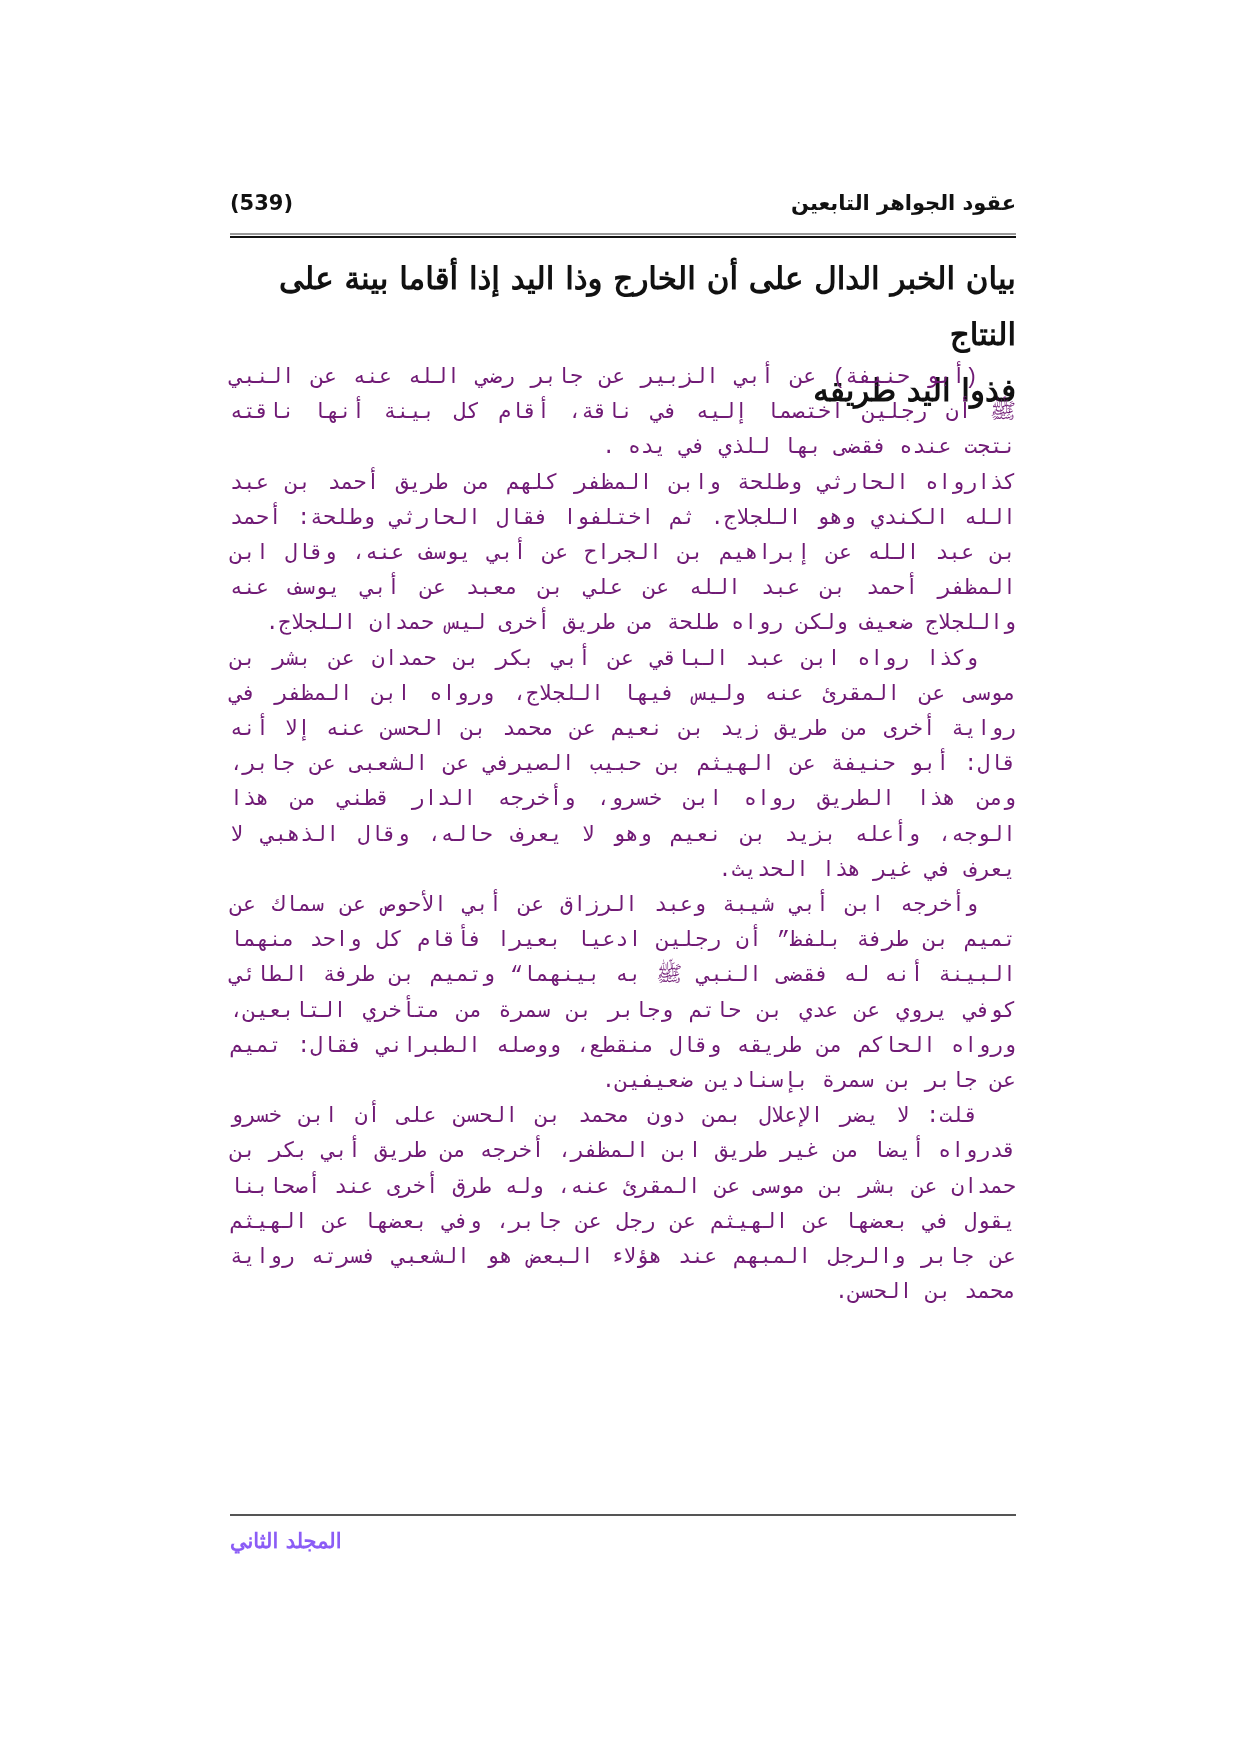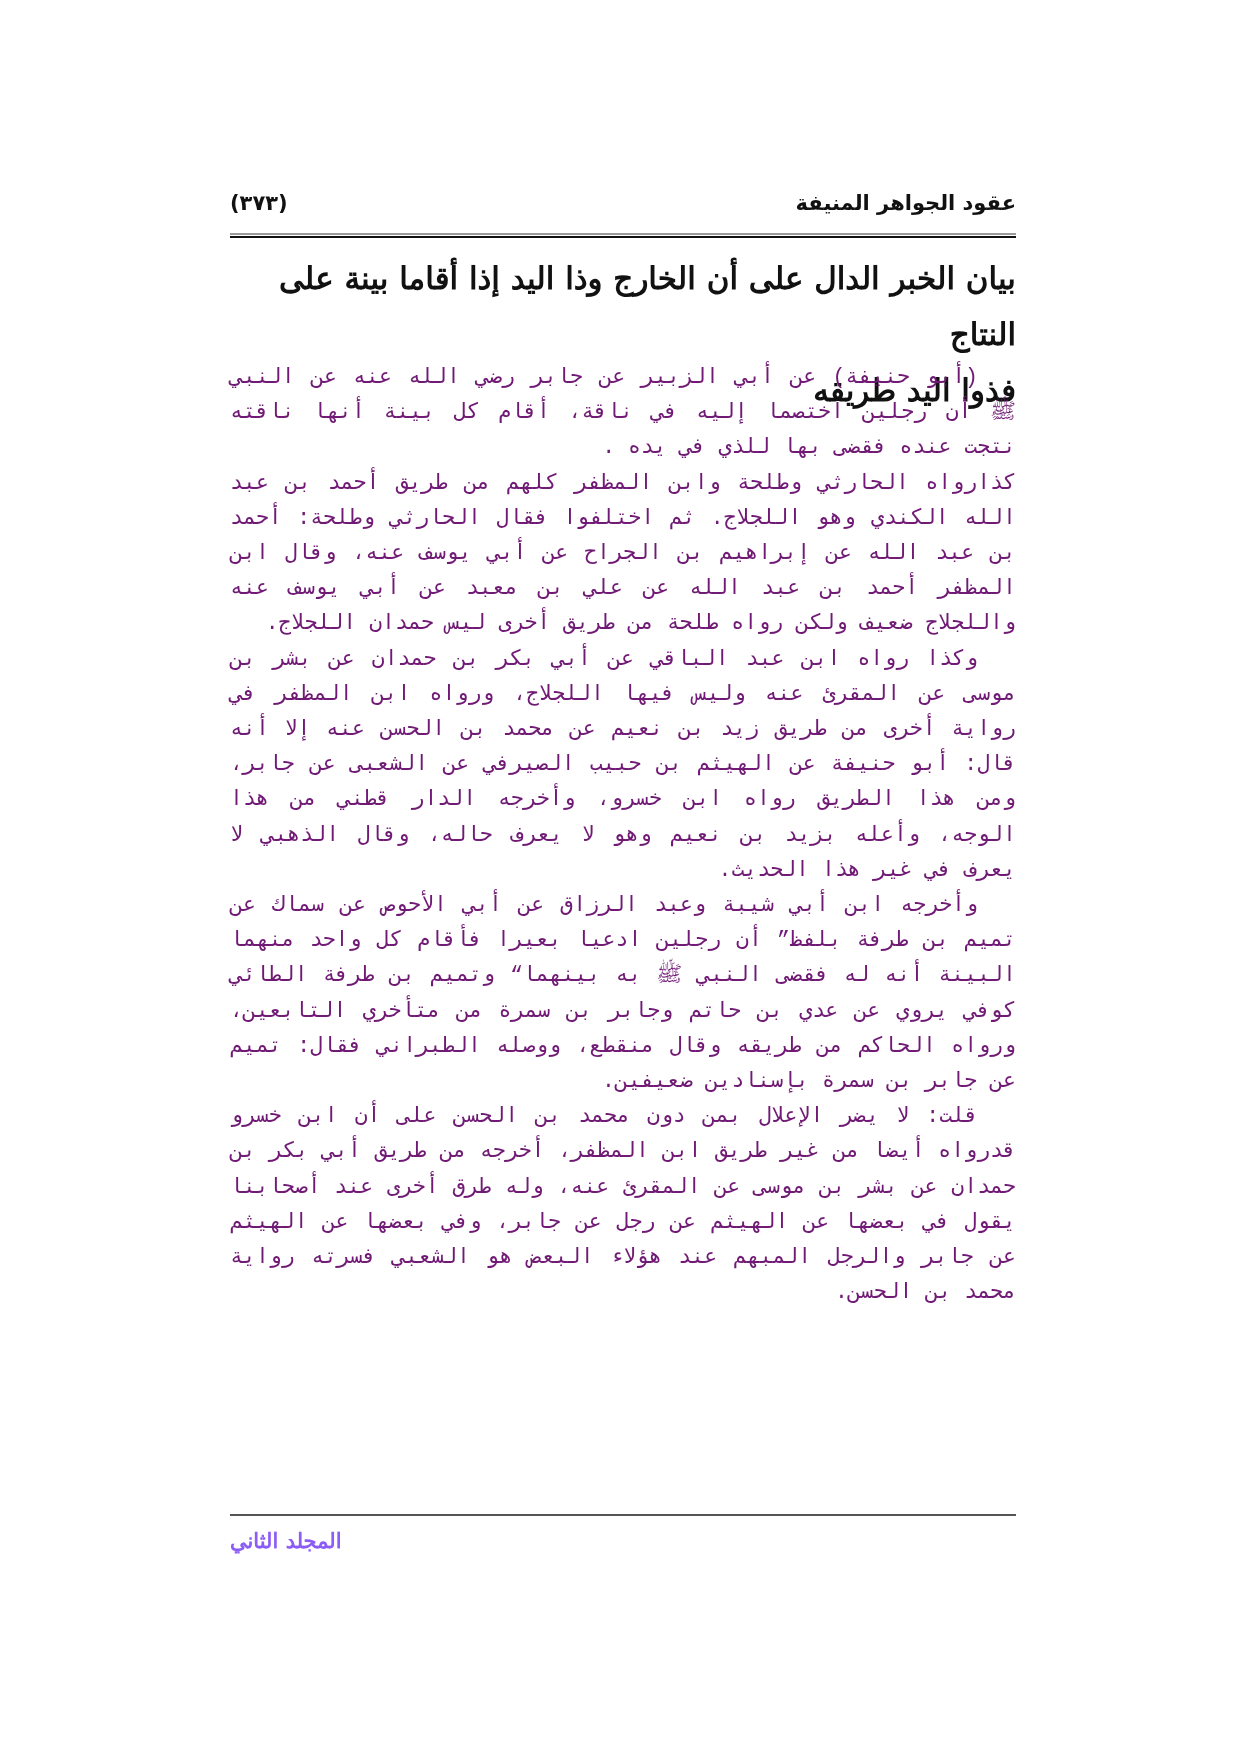--- a/index.html
+++ b/index.html
@@ -113,22 +113,22 @@
       font-size: 21px;
       color: #8b5cf6;
     }
   </style>
 </head>
 <body>
 
 <div class="page">
 
   <div class="running-header">
-    <span class="book-title">عقود الجواهر المنيفة</span>
-    <span class="page-number">(٣٧٣)</span>
+    <span class="book-title">عقود الجواهر التابعين</span>
+    <span class="page-number">(539)</span>
   </div>
 
   <div class="header-rule">
     <div class="thin"></div>
     <div class="thick"></div>
   </div>
 
   <h1 class="chapter-title">
     <span>بيان الخبر الدال على أن الخارج وذا اليد إذا أقاما بينة على النتاج</span><br>
     <span>فذوا اليد طريقه</span>

